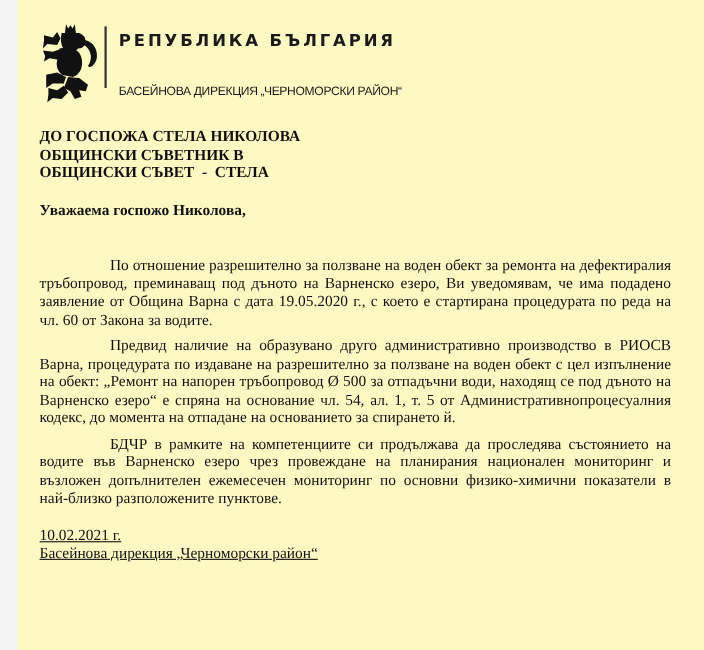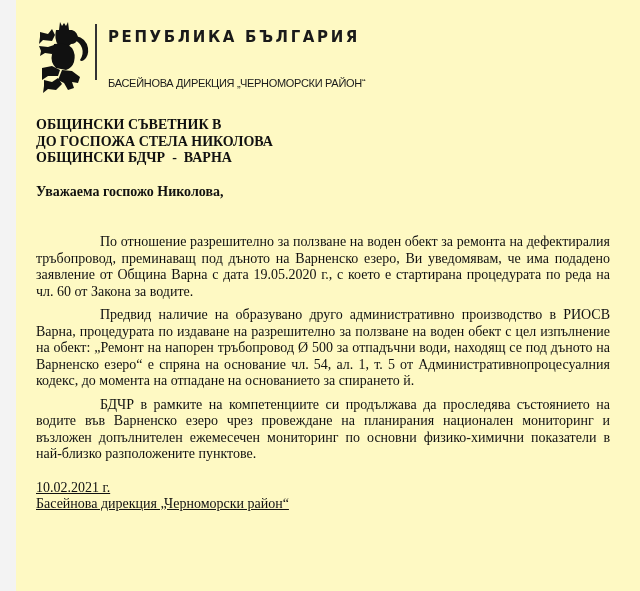--- a/index.html
+++ b/index.html
@@ -132,23 +132,23 @@
         <path d="M26 50 l10 1 l8 6 l-2 6 l-6 -1 l2 6 l-6 2 l-4 -7 l-6 -3 z"></path>
       </g>
     </svg>
     <div class="header-rule"></div>
     <div class="hdr-line1">РЕПУБЛИКА БЪЛГАРИЯ</div>
     <div class="hdr-line3">БАСЕЙНОВА ДИРЕКЦИЯ „ЧЕРНОМОРСКИ РАЙОН“</div>
   </div>
 
   <div class="body-text">
     <div class="addr">
+      <div>ДО ГОСПОЖА СТЕЛА НИКОЛОВА</div>
       <div>ОБЩИНСКИ СЪВЕТНИК В</div>
-      <div>ДО ГОСПОЖА СТЕЛА НИКОЛОВА</div>
-      <div style="white-space:pre">ОБЩИНСКИ БДЧР  -  ВАРНА</div>
+      <div style="white-space:pre">ОБЩИНСКИ СЪВЕТ  -  СТЕЛА</div>
     </div>
 
     <div class="gap"></div>
     <div class="bold-line">Уважаема госпожо Николова,</div>
     <div class="gap"></div>
     <div class="gap"></div>
 
     <p class="para">По отношение разрешително за ползване на воден обект за ремонта на дефектиралия тръбопровод, преминаващ под дъното на Варненско езеро, Ви уведомявам, че има подадено заявление от Община Варна с дата 19.05.2020 г., с което е стартирана процедурата по реда на чл. 60 от Закона за водите.</p>
     <div class="para-gap"></div>
     <p class="para">Предвид наличие на образувано друго административно производство в РИОСВ Варна, процедурата по издаване на разрешително за ползване на воден обект с цел изпълнение на обект: „Ремонт на напорен тръбопровод Ø 500 за отпадъчни води, находящ се под дъното на Варненско езеро“ е спряна на основание чл. 54, ал. 1, т. 5 от Административнопроцесуалния кодекс, до момента на отпадане на основанието за спирането й.</p>

